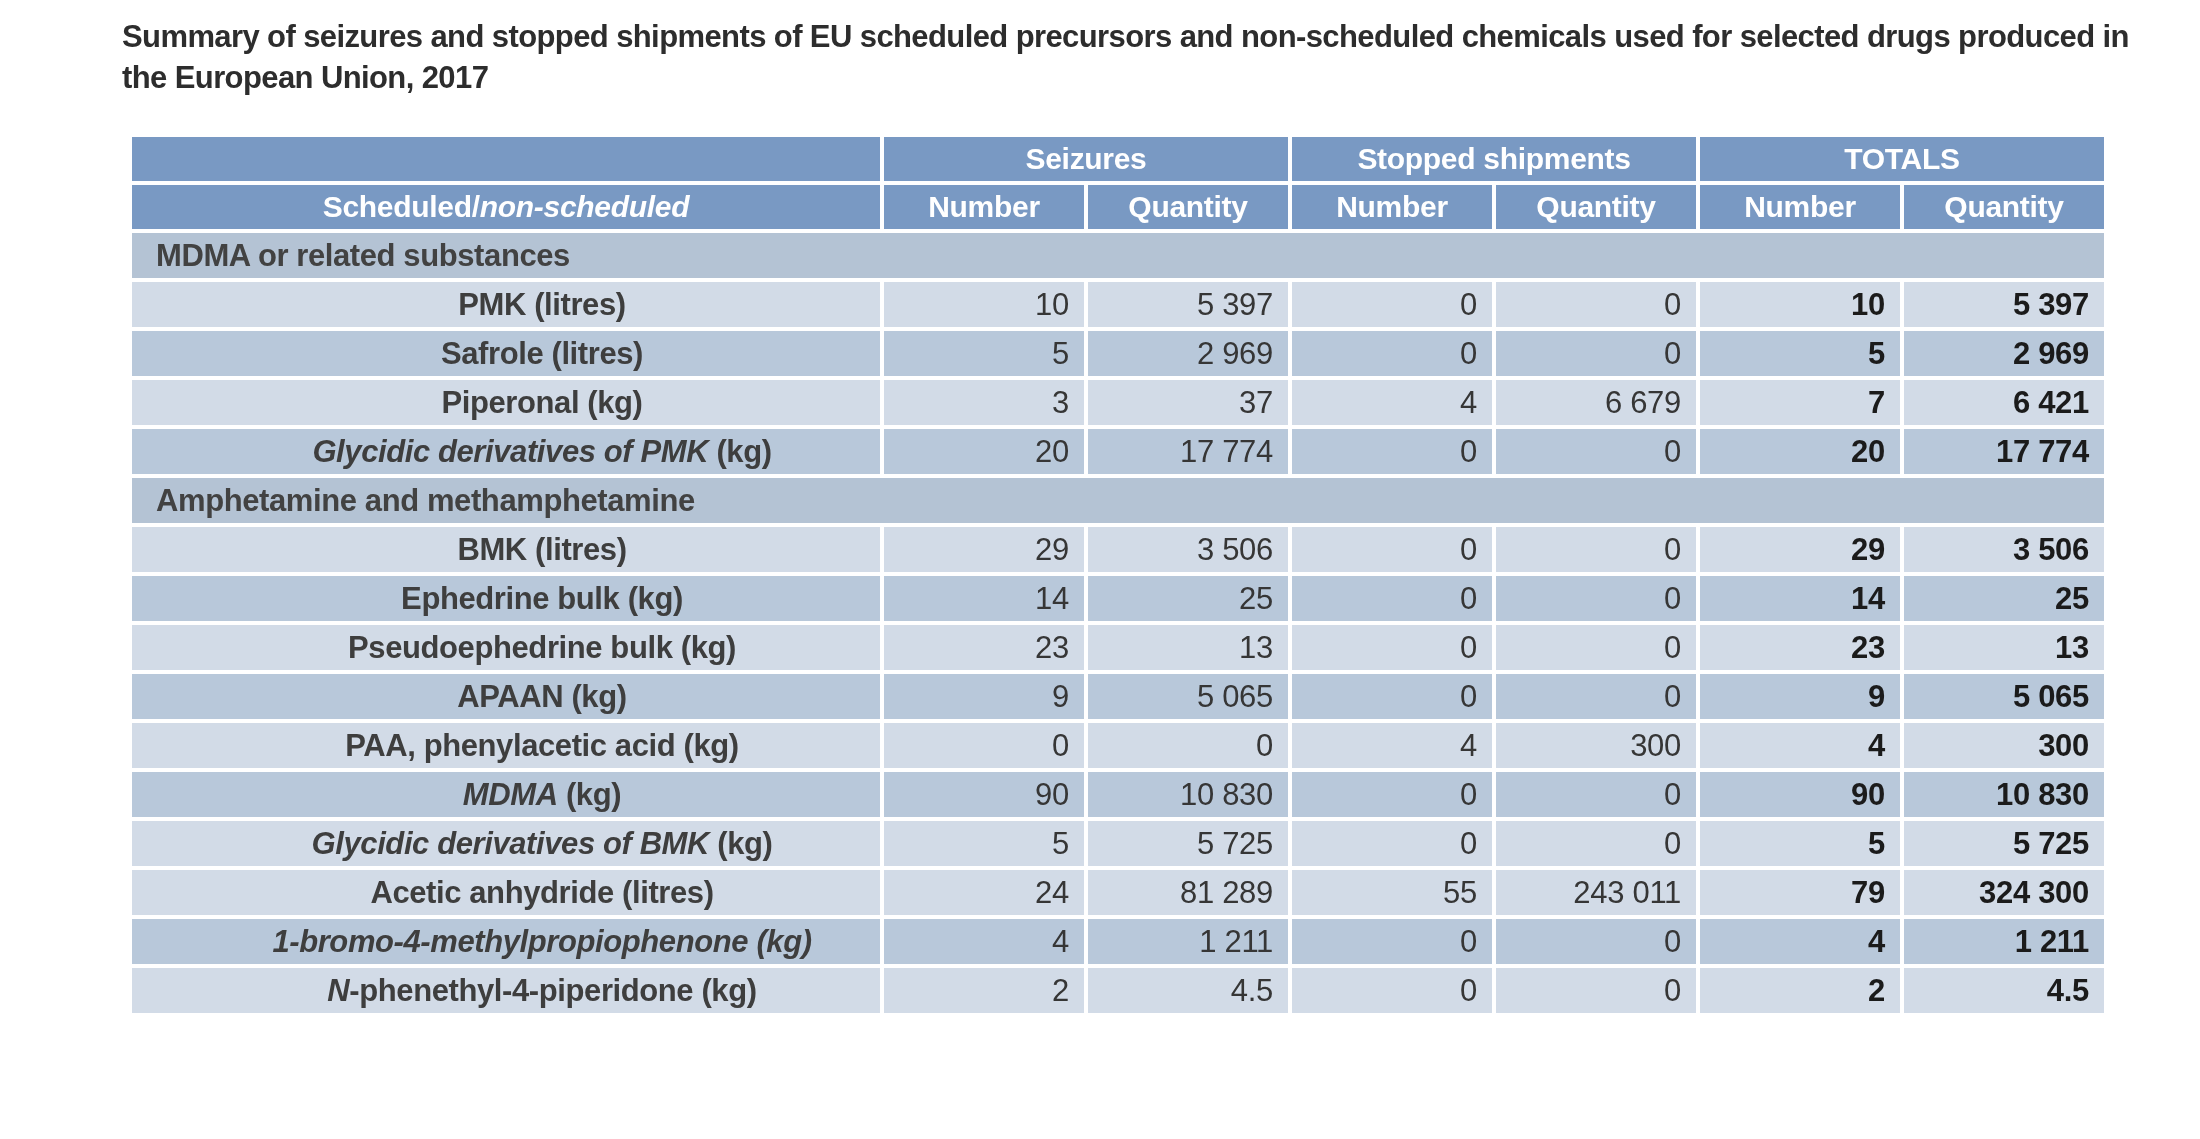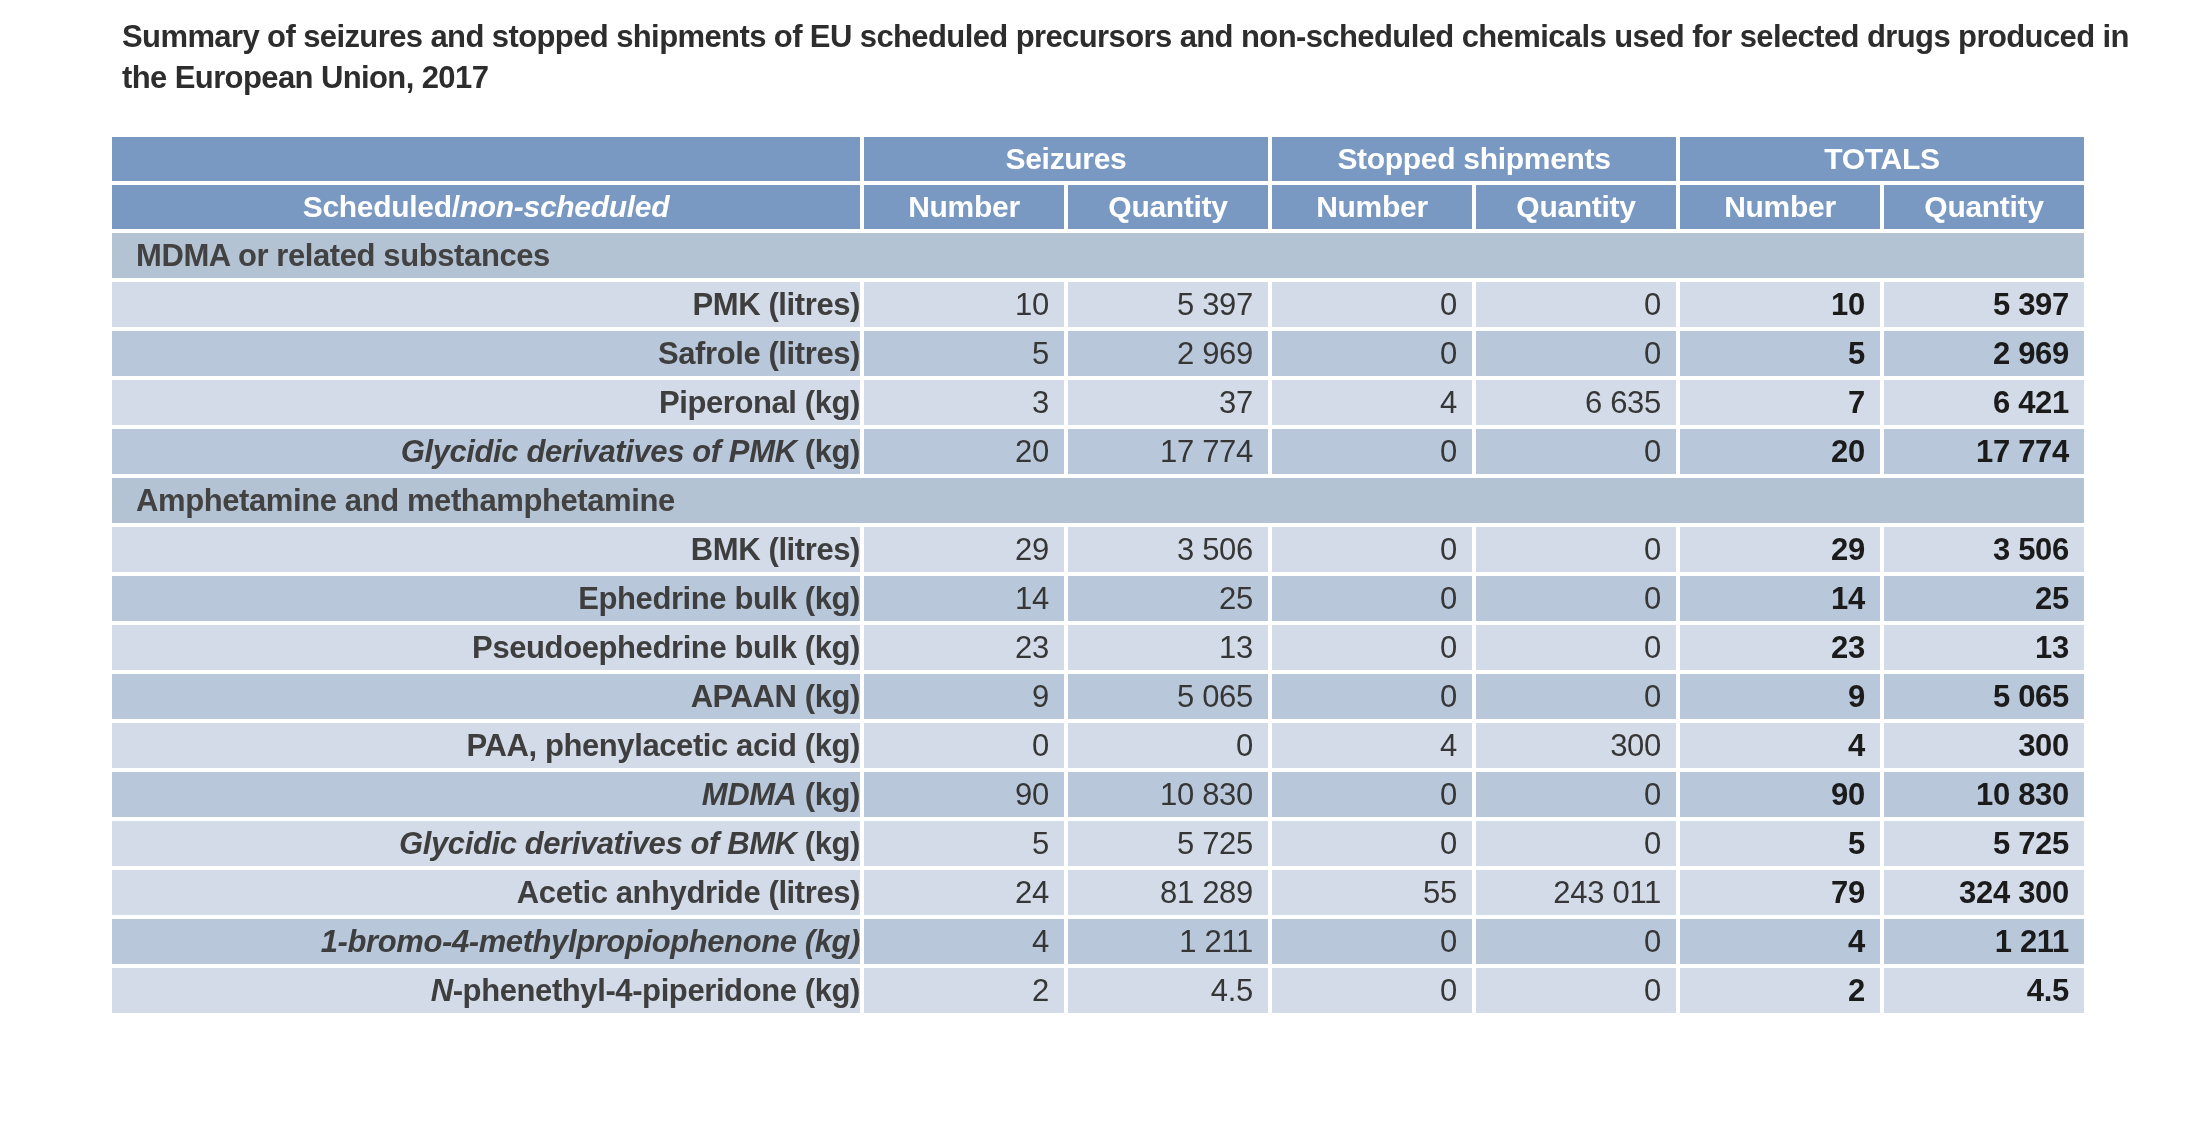--- a/index.html
+++ b/index.html
@@ -19,21 +19,21 @@
     color: #2d2d2d;
     font-size: 31px;
     font-weight: bold;
     letter-spacing: -0.6px;
     line-height: 41px;
   }
   .title div { white-space: nowrap; }
 
   table.precursors {
     position: absolute;
-    left: 108px;
+    left: 128px;
     top: 133px;
     border-collapse: separate;
     border-spacing: 4px;
     table-layout: fixed;
     background: #ffffff;
   }
   col.c-label { width: 748px; }
   col.c-num   { width: 200px; }
 
   td {
@@ -59,21 +59,21 @@
     font-weight: bold;
     font-size: 31px;
     text-align: left;
     padding-left: 24px;
     letter-spacing: -0.4px;
   }
   tr.light td { background: #d2dbe7; }
   tr.medium td { background: #b8c8da; }
 
   td.label {
-    text-align: right;
+    text-align: center;
     padding-left: 72px;
     font-weight: bold;
     font-size: 31px;
     color: #3e3e3e;
     letter-spacing: -0.4px;
     margin-left: 34px;
   }
   td.num {
     text-align: right;
     padding-right: 15px;
@@ -149,21 +149,21 @@
       <td class="num">0</td>
       <td class="num tot">5</td>
       <td class="num tot">2 969</td>
     </tr>
 
     <tr class="body light">
       <td class="label"><span class="it"></span><span>Piperonal (kg)</span></td>
       <td class="num">3</td>
       <td class="num">37</td>
       <td class="num">4</td>
-      <td class="num">6 635</td>
+      <td class="num">6 679</td>
       <td class="num tot">7</td>
       <td class="num tot">6 421</td>
     </tr>
 
     <tr class="body medium">
       <td class="label"><span class="it">Glycidic derivatives of PMK</span><span> (kg)</span></td>
       <td class="num">20</td>
       <td class="num">17 774</td>
       <td class="num">0</td>
       <td class="num">0</td>

